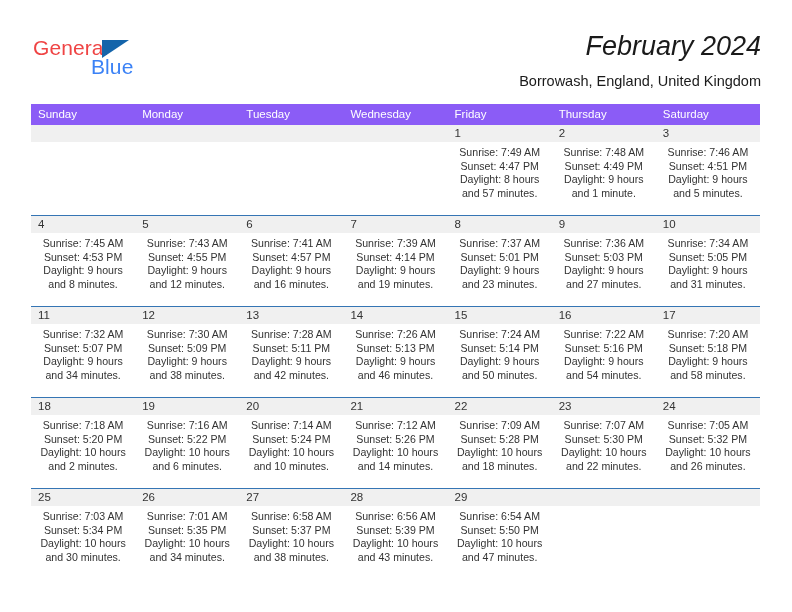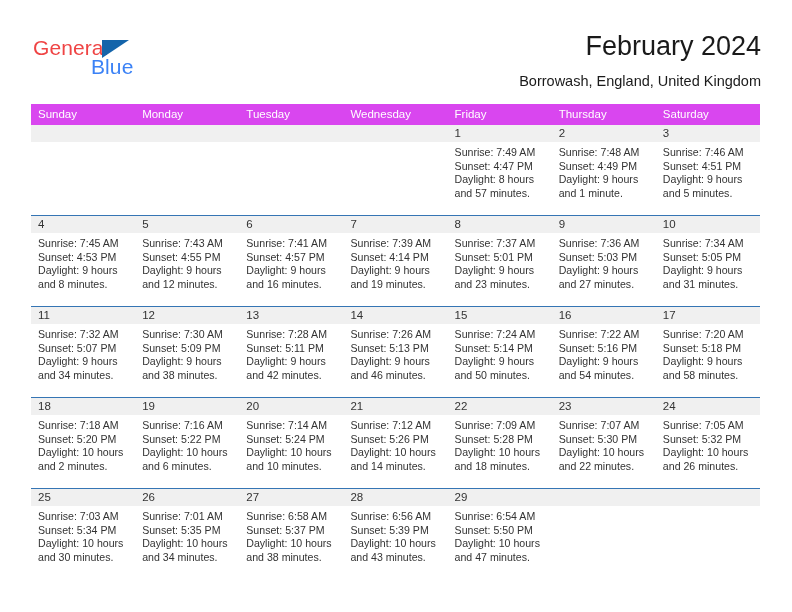--- a/index.html
+++ b/index.html
@@ -55,39 +55,40 @@
   .title-block {
     position: absolute;
     right: 0; top: 0;
     text-align: right;
   }
   .cal-title {
     font-size: 27px;
     color: #1a1a1a;
     line-height: 32px;
     white-space: nowrap;
+    font-style: italic;
   }
   .cal-subtitle {
     font-size: 14.5px;
     color: #1a1a1a;
     line-height: 20px;
     margin-top: 9px;
     white-space: nowrap;
     text-align: right;
   }
 
   
   .calendar {
     position: absolute;
     left: 31px; top: 104px;
     width: 729px;
   }
   .weekdays {
     display: flex;
-    background: #d946ef;
+    background: #8b5cf6;
     height: 21px;
   }
   .weekday {
     flex: 1 1 0;
     color: #ffffff;
     font-size: 11.5px;
     line-height: 21px;
     padding-left: 7px;
     white-space: nowrap;
     overflow: hidden;
@@ -111,20 +112,21 @@
   }
   .bodyrow {
     display: flex;
     background: #ffffff;
     height: 73px;
   }
   .bodycell {
     flex: 1 1 0;
     padding: 4px 7px 0 7px;
     overflow: hidden;
+    text-align: center;
   }
   .bodycell .line {
     font-size: 10.6px;
     line-height: 13.6px;
     color: #333333;
     white-space: nowrap;
   }
   .week-last .bodyrow { height: 60px; }
 </style>
 </head>

